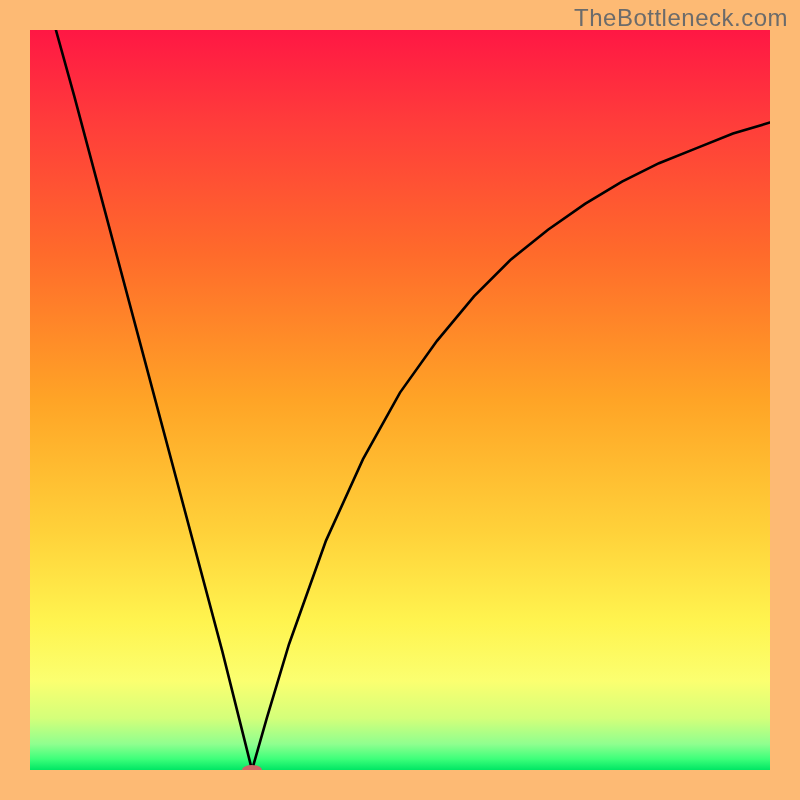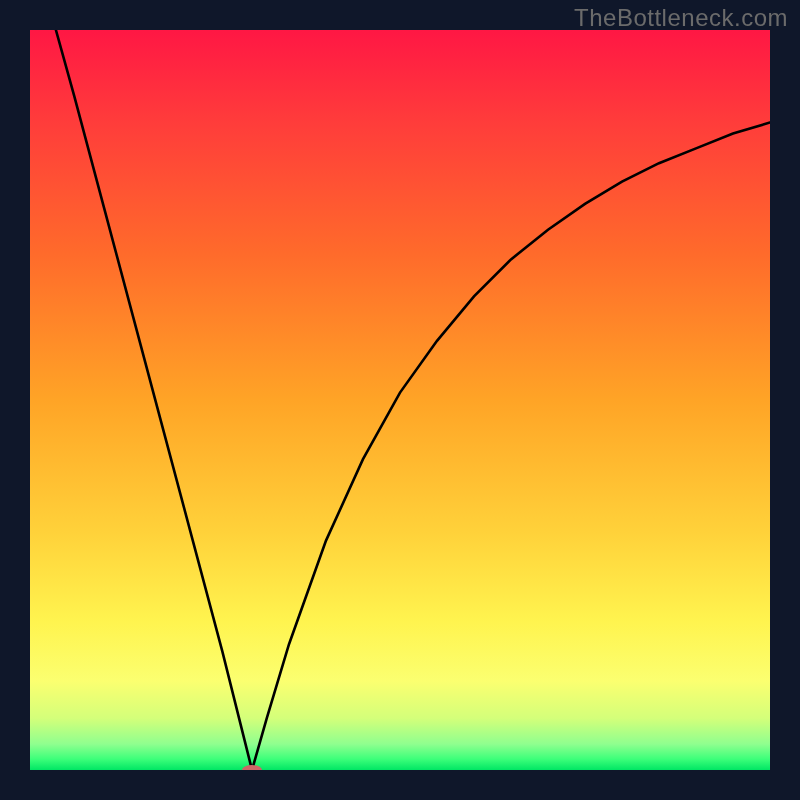--- a/index.html
+++ b/index.html
@@ -8,21 +8,21 @@
     width: 800px;
     height: 800px;
     background: #000;
     font-family: Arial, Helvetica, sans-serif;
     overflow: hidden;
   }
   .outer {
     position: relative;
     width: 800px;
     height: 800px;
-    background: #0f172a;
+    background: #fdba74;
   }
   .plot-area {
     position: absolute;
     left: 30px;
     top: 30px;
     width: 740px;
     height: 740px;
   }
   .plot-area svg {
     display: block;

